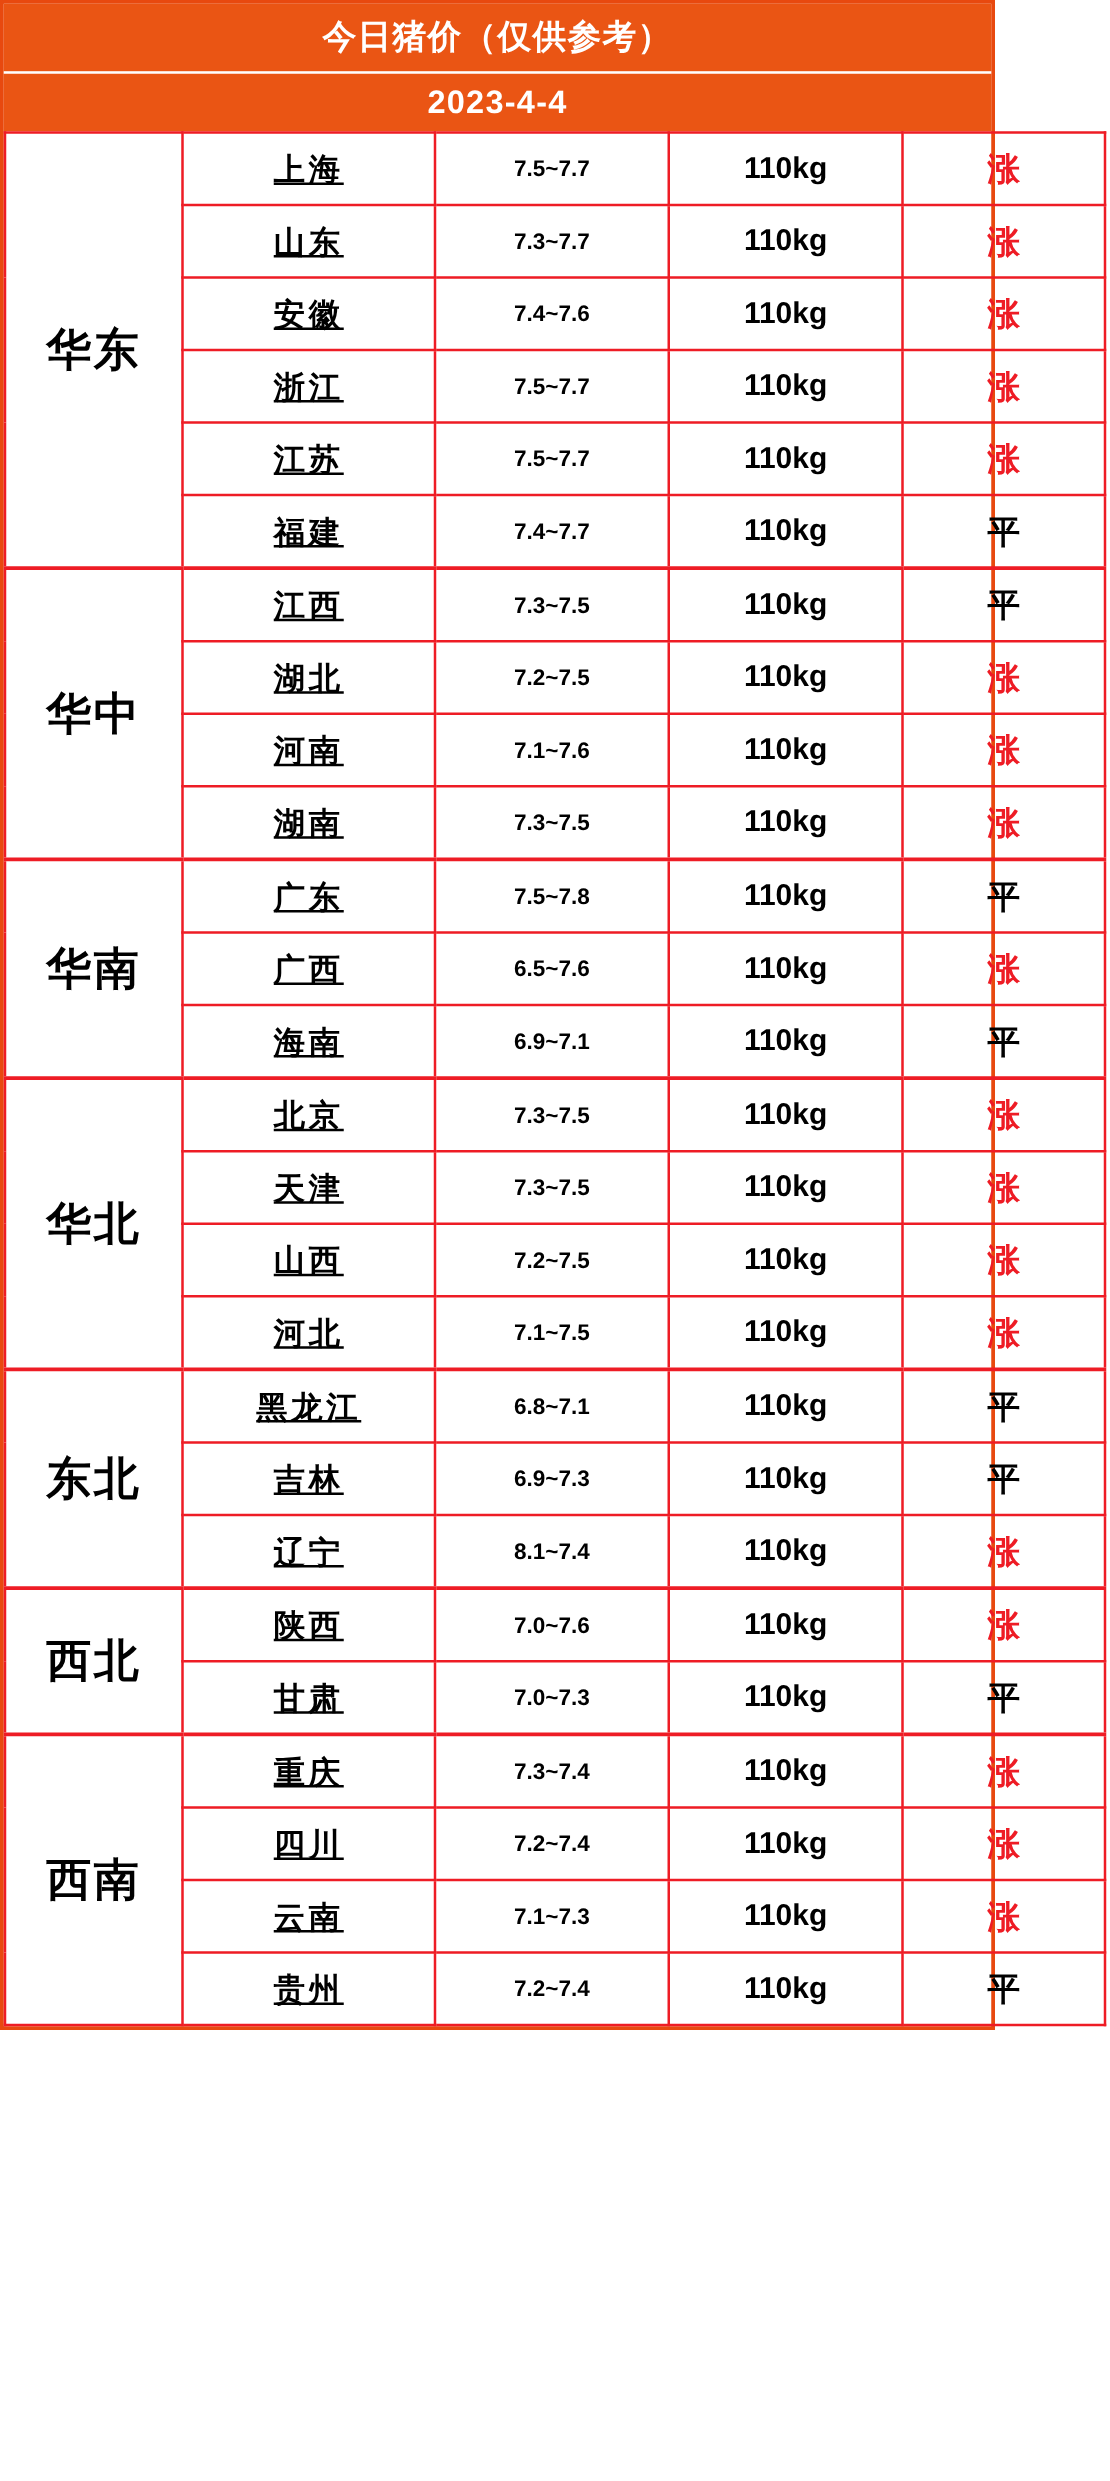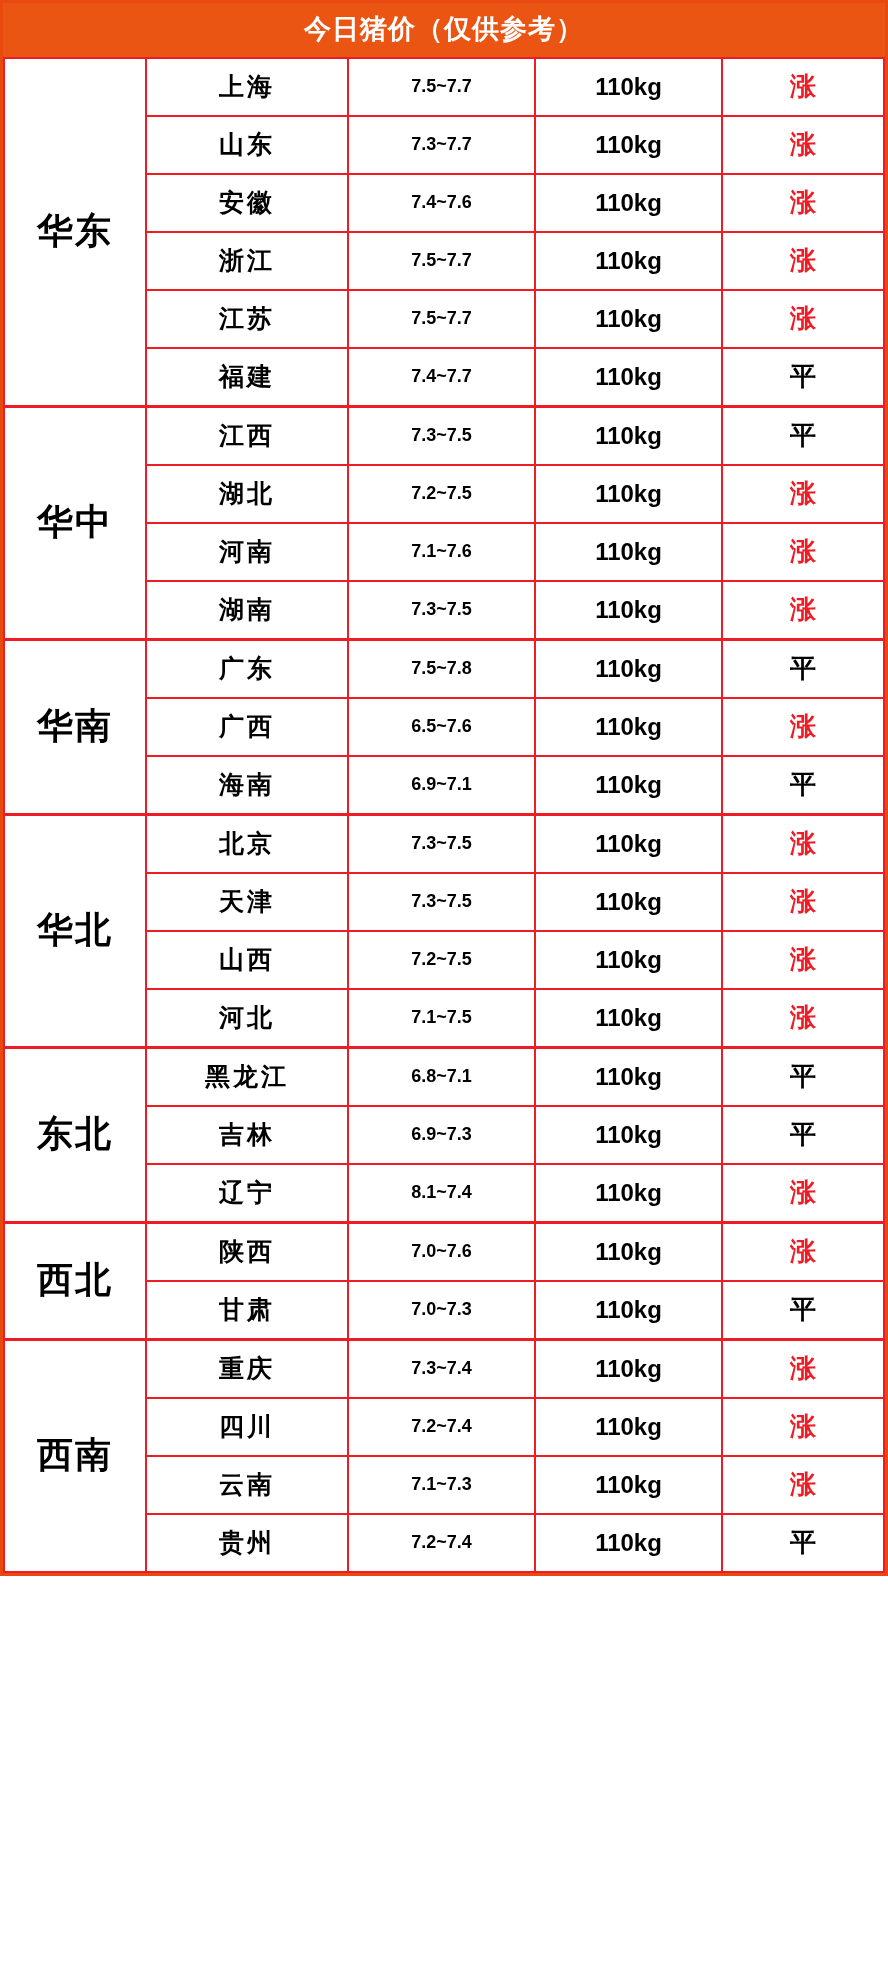--- a/index.html
+++ b/index.html
@@ -5,21 +5,21 @@
   html, body {
     margin: 0;
     padding: 0;
     background: #ffffff;
   }
   body {
     width: 888px;
     font-family: "Liberation Sans", "DejaVu Sans", sans-serif;
   }
   #sheet {
-    width: 888px;
+    width: 796px;
     box-sizing: border-box;
     border: 3px solid #e8490f;
   }
   .title-bar {
     background: #ea5514;
     color: #ffffff;
     text-align: center;
     font-size: 27px;
     font-weight: bold;
     line-height: 1.1;
@@ -53,20 +53,21 @@
   }
   td.region {
     width: 140px;
     font-size: 36px;
     letter-spacing: 2px;
   }
   td.province {
     width: 200px;
     font-size: 25px;
     letter-spacing: 3px;
+    text-decoration: underline;
   }
   td.price {
     width: 185px;
     font-size: 18px;
   }
   td.weight {
     width: 185px;
     font-size: 24px;
   }
   td.trend {
@@ -84,20 +85,21 @@
     border-top: 3px solid #ee1c25;
     margin-left: 12px;
   }
 </style>
 </head>
 <body>
 
 <div id="sheet">
 
   <div class="title-bar">今日猪价（仅供参考）</div>
+  <div class="date-bar">2023-4-4</div>
 
   <table class="price-table">
     <tbody>
         <tr>
           <td class="region" rowspan="6">华东</td>
           <td class="province">上海</td>
           <td class="price">7.5~7.7</td>
           <td class="weight">110kg</td>
           <td class="trend up">涨</td>
         </tr>

